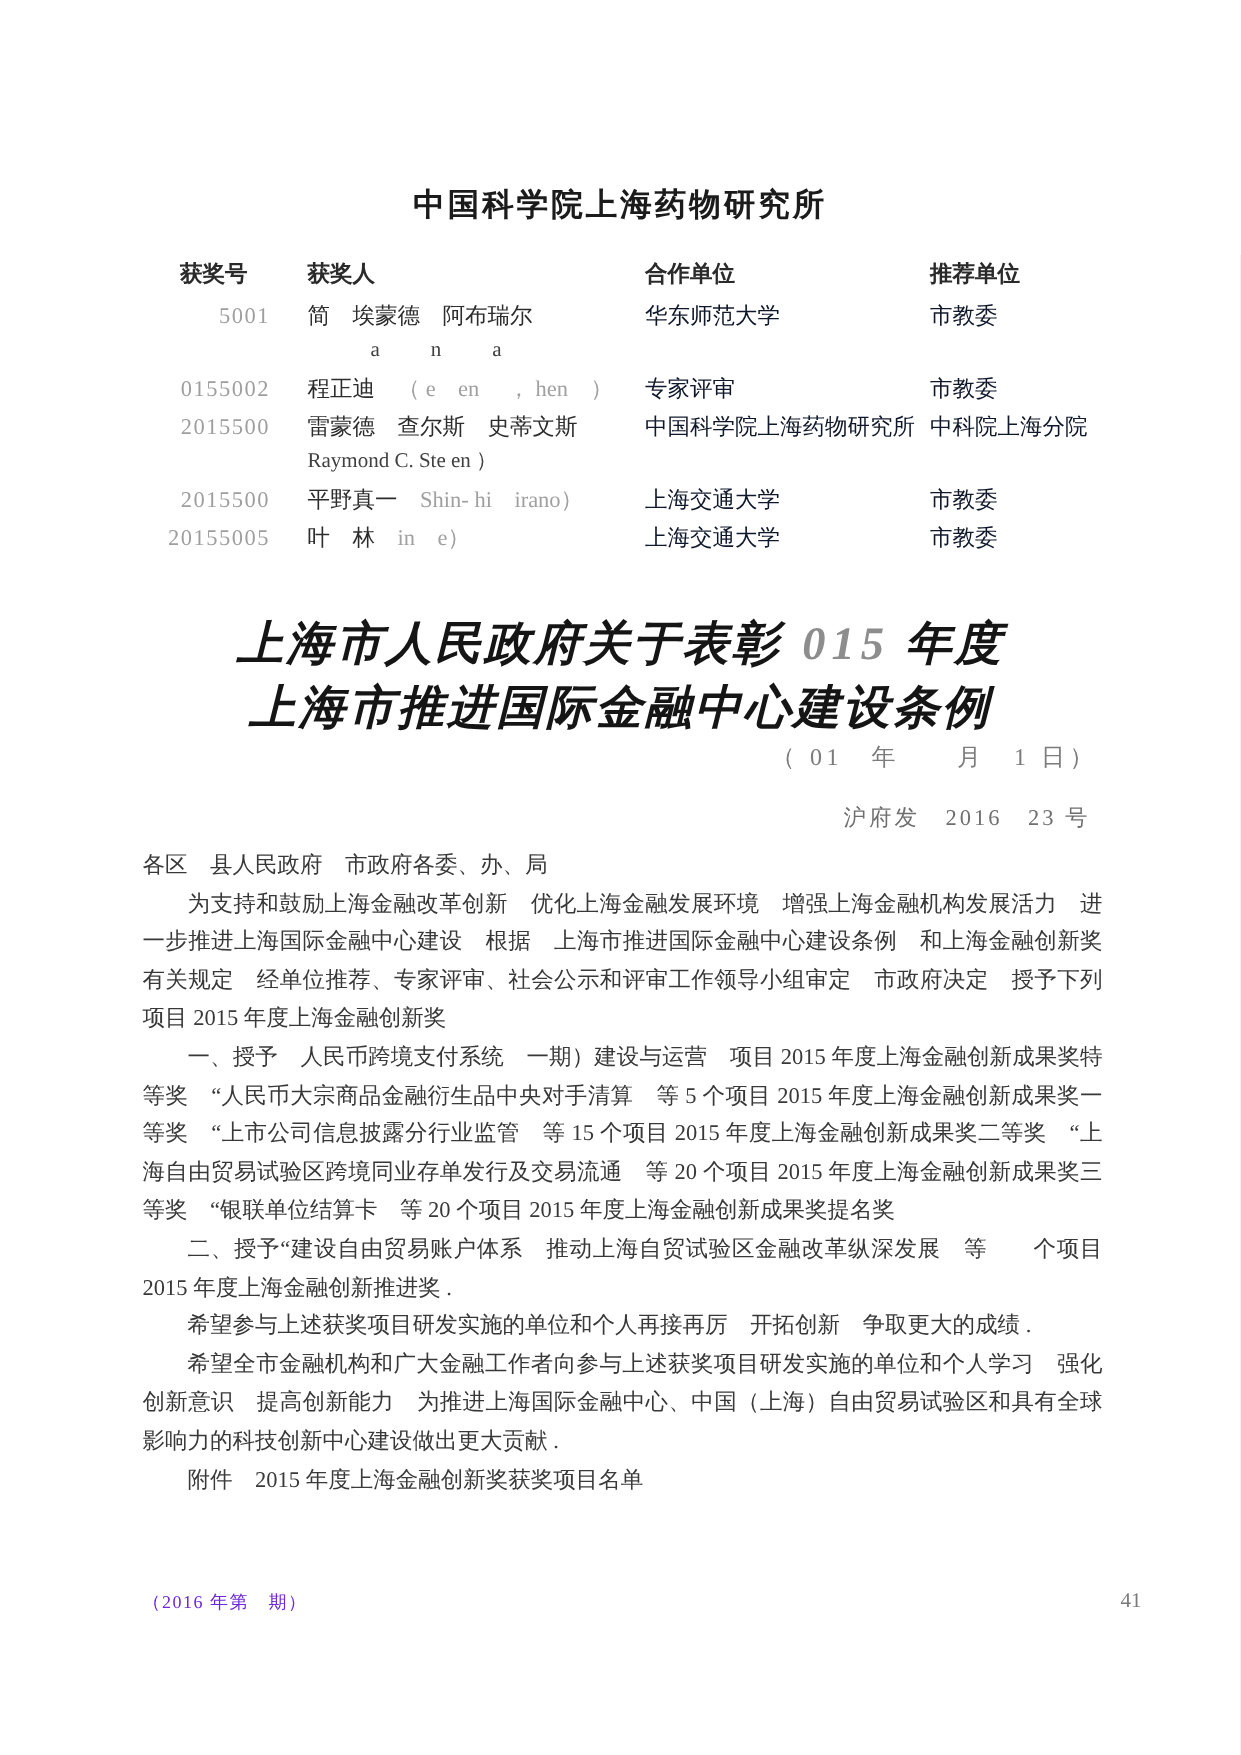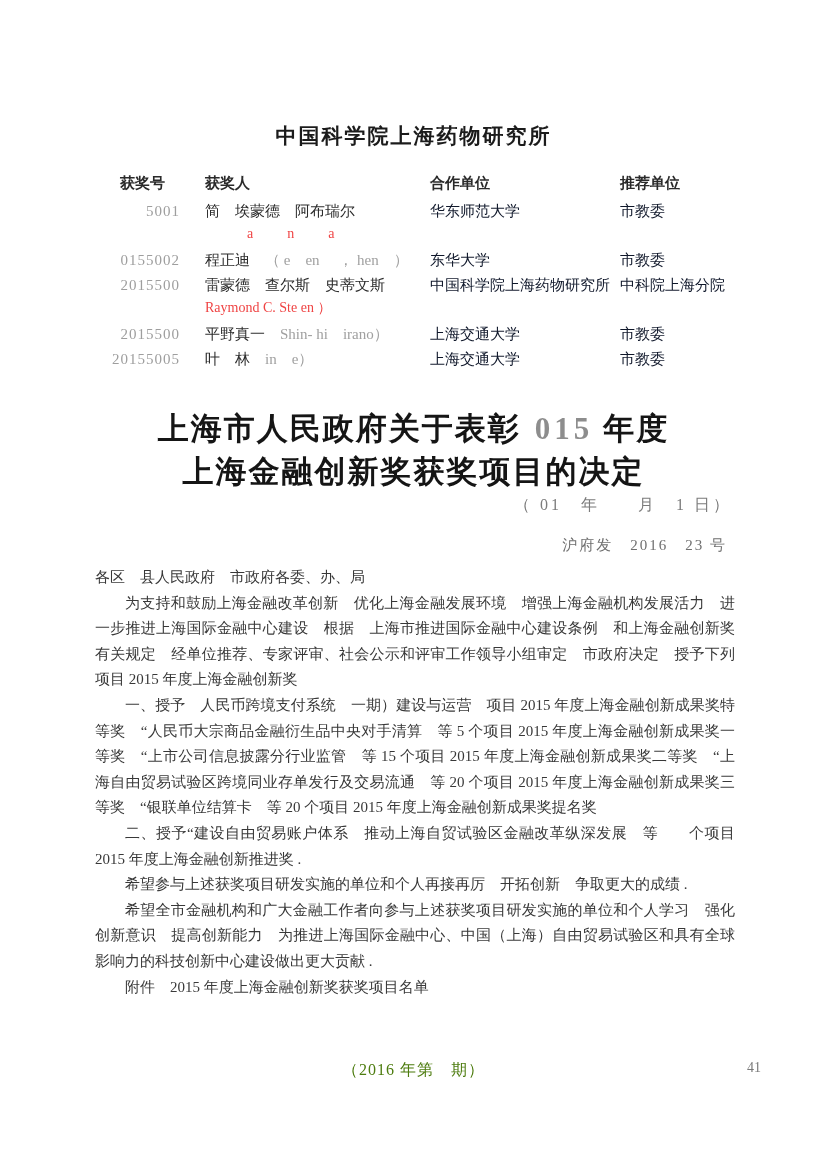--- a/index.html
+++ b/index.html
@@ -28,29 +28,29 @@
     grid-template-columns:110px 225px 190px auto;
     line-height:23px;
   }
   .thead{margin-bottom:5px;font-weight:bold;color:#2a2a2a;}
   .thead .c0{padding-left:25px;}
   .trow{margin-bottom:2px;}
   .trow.has-sub{margin-bottom:5px;}
   .c-no{padding-right:25px;text-align:right;color:#9e9e9e;letter-spacing:1px;}
   .cn{color:#2c2c2c;}
   .latin{color:#a0a0a0;}
-  .sub{line-height:20px;margin-top:1px;color:#ef4444;font-size:14px;}
+  .sub{line-height:20px;margin-top:1px;color:#404040;font-size:14px;}
   .sub-wide{padding-left:42px;letter-spacing:2px;}
   .c-partner,.c-rec{color:#0f172a;}
   
   .decision-title{
     position:absolute;top:407px;left:95px;width:637px;
     text-align:center;
     font-size:31px;font-weight:bold;color:#151515;
-    line-height:43px;letter-spacing:2px;
+    line-height:43px;letter-spacing:2px;font-style:italic;
   }
   .decision-title .num{color:#8d8d8d;margin:0 10px 0 14px;letter-spacing:4px;}
   .date-line{
     position:absolute;top:495px;left:95px;width:637px;
     text-align:right;
     font-size:16px;color:#7c7c7c;letter-spacing:3px;
   }
   .doc-no{
     position:absolute;top:536px;right:100px;
     font-size:15px;color:#6f6f6f;letter-spacing:2px;
@@ -59,21 +59,21 @@
     position:absolute;top:565px;left:95px;width:640px;
     font-size:15px;line-height:25.6px;
     text-align:justify;color:#383838;
   }
   .salutation{text-indent:0;}
   .para{text-indent:2em;}
   .attachment{text-indent:2em;color:#3a3a3a;}
   
   .footer-issue{
     position:absolute;top:1060px;left:95px;width:637px;
-    text-align:center;font-size:16px;color:#4d7c0f;letter-spacing:1px;
+    font-size:12px;color:#6d28d9;letter-spacing:1px;
   }
   .footer-page{
     position:absolute;top:1060px;right:66px;
     font-size:14px;color:#7a7a7a;
   }
 </style>
 </head>
 <body>
 
 <div class="page">
@@ -95,21 +95,21 @@
             <div class="sub sub-wide">a　　n　　a</div>
           </div>
           <div class="cell c-partner">华东师范大学</div>
           <div class="cell c-rec">市教委</div>
         </div>
         <div class="trow">
           <div class="cell c-no">0155002</div>
           <div class="cell c-name">
             <div class="name-line"><span class="cn">程正迪</span><span class="latin">　（ e　en　 ， hen　）</span></div>
           </div>
-          <div class="cell c-partner">东华大学</div>
+          <div class="cell c-partner">专家评审</div>
           <div class="cell c-rec">市教委</div>
         </div>
         <div class="trow has-sub">
           <div class="cell c-no">2015500</div>
           <div class="cell c-name">
             <div class="name-line"><span class="cn">雷蒙德　查尔斯　史蒂文斯</span></div>
             <div class="sub">Raymond C. Ste en ）</div>
           </div>
           <div class="cell c-partner">中国科学院上海药物研究所</div>
           <div class="cell c-rec">中科院上海分院</div>
@@ -130,21 +130,21 @@
           <div class="cell c-partner">上海交通大学</div>
           <div class="cell c-rec">市教委</div>
         </div>
       </div>
   </div>
 
   <div class="decision-title">
     <div>
       <span>上海市人民政府关于表彰</span><span class="num">015</span><span>年度</span>
     </div>
-    <div>上海金融创新奖获奖项目的决定</div>
+    <div>上海市推进国际金融中心建设条例</div>
   </div>
 
   <div class="date-line">（ 01　年　　月　1 日）</div>
 
   <div class="doc-no">沪府发　2016　23 号</div>
 
   <div class="decision-body">
     <div class="salutation">各区　县人民政府　市政府各委、办、局</div>
     <div>
         <div class="para">为支持和鼓励上海金融改革创新　优化上海金融发展环境　增强上海金融机构发展活力　进一步推进上海国际金融中心建设　根据　上海市推进国际金融中心建设条例　和上海金融创新奖有关规定　经单位推荐、专家评审、社会公示和评审工作领导小组审定　市政府决定　授予下列项目 2015 年度上海金融创新奖</div>

